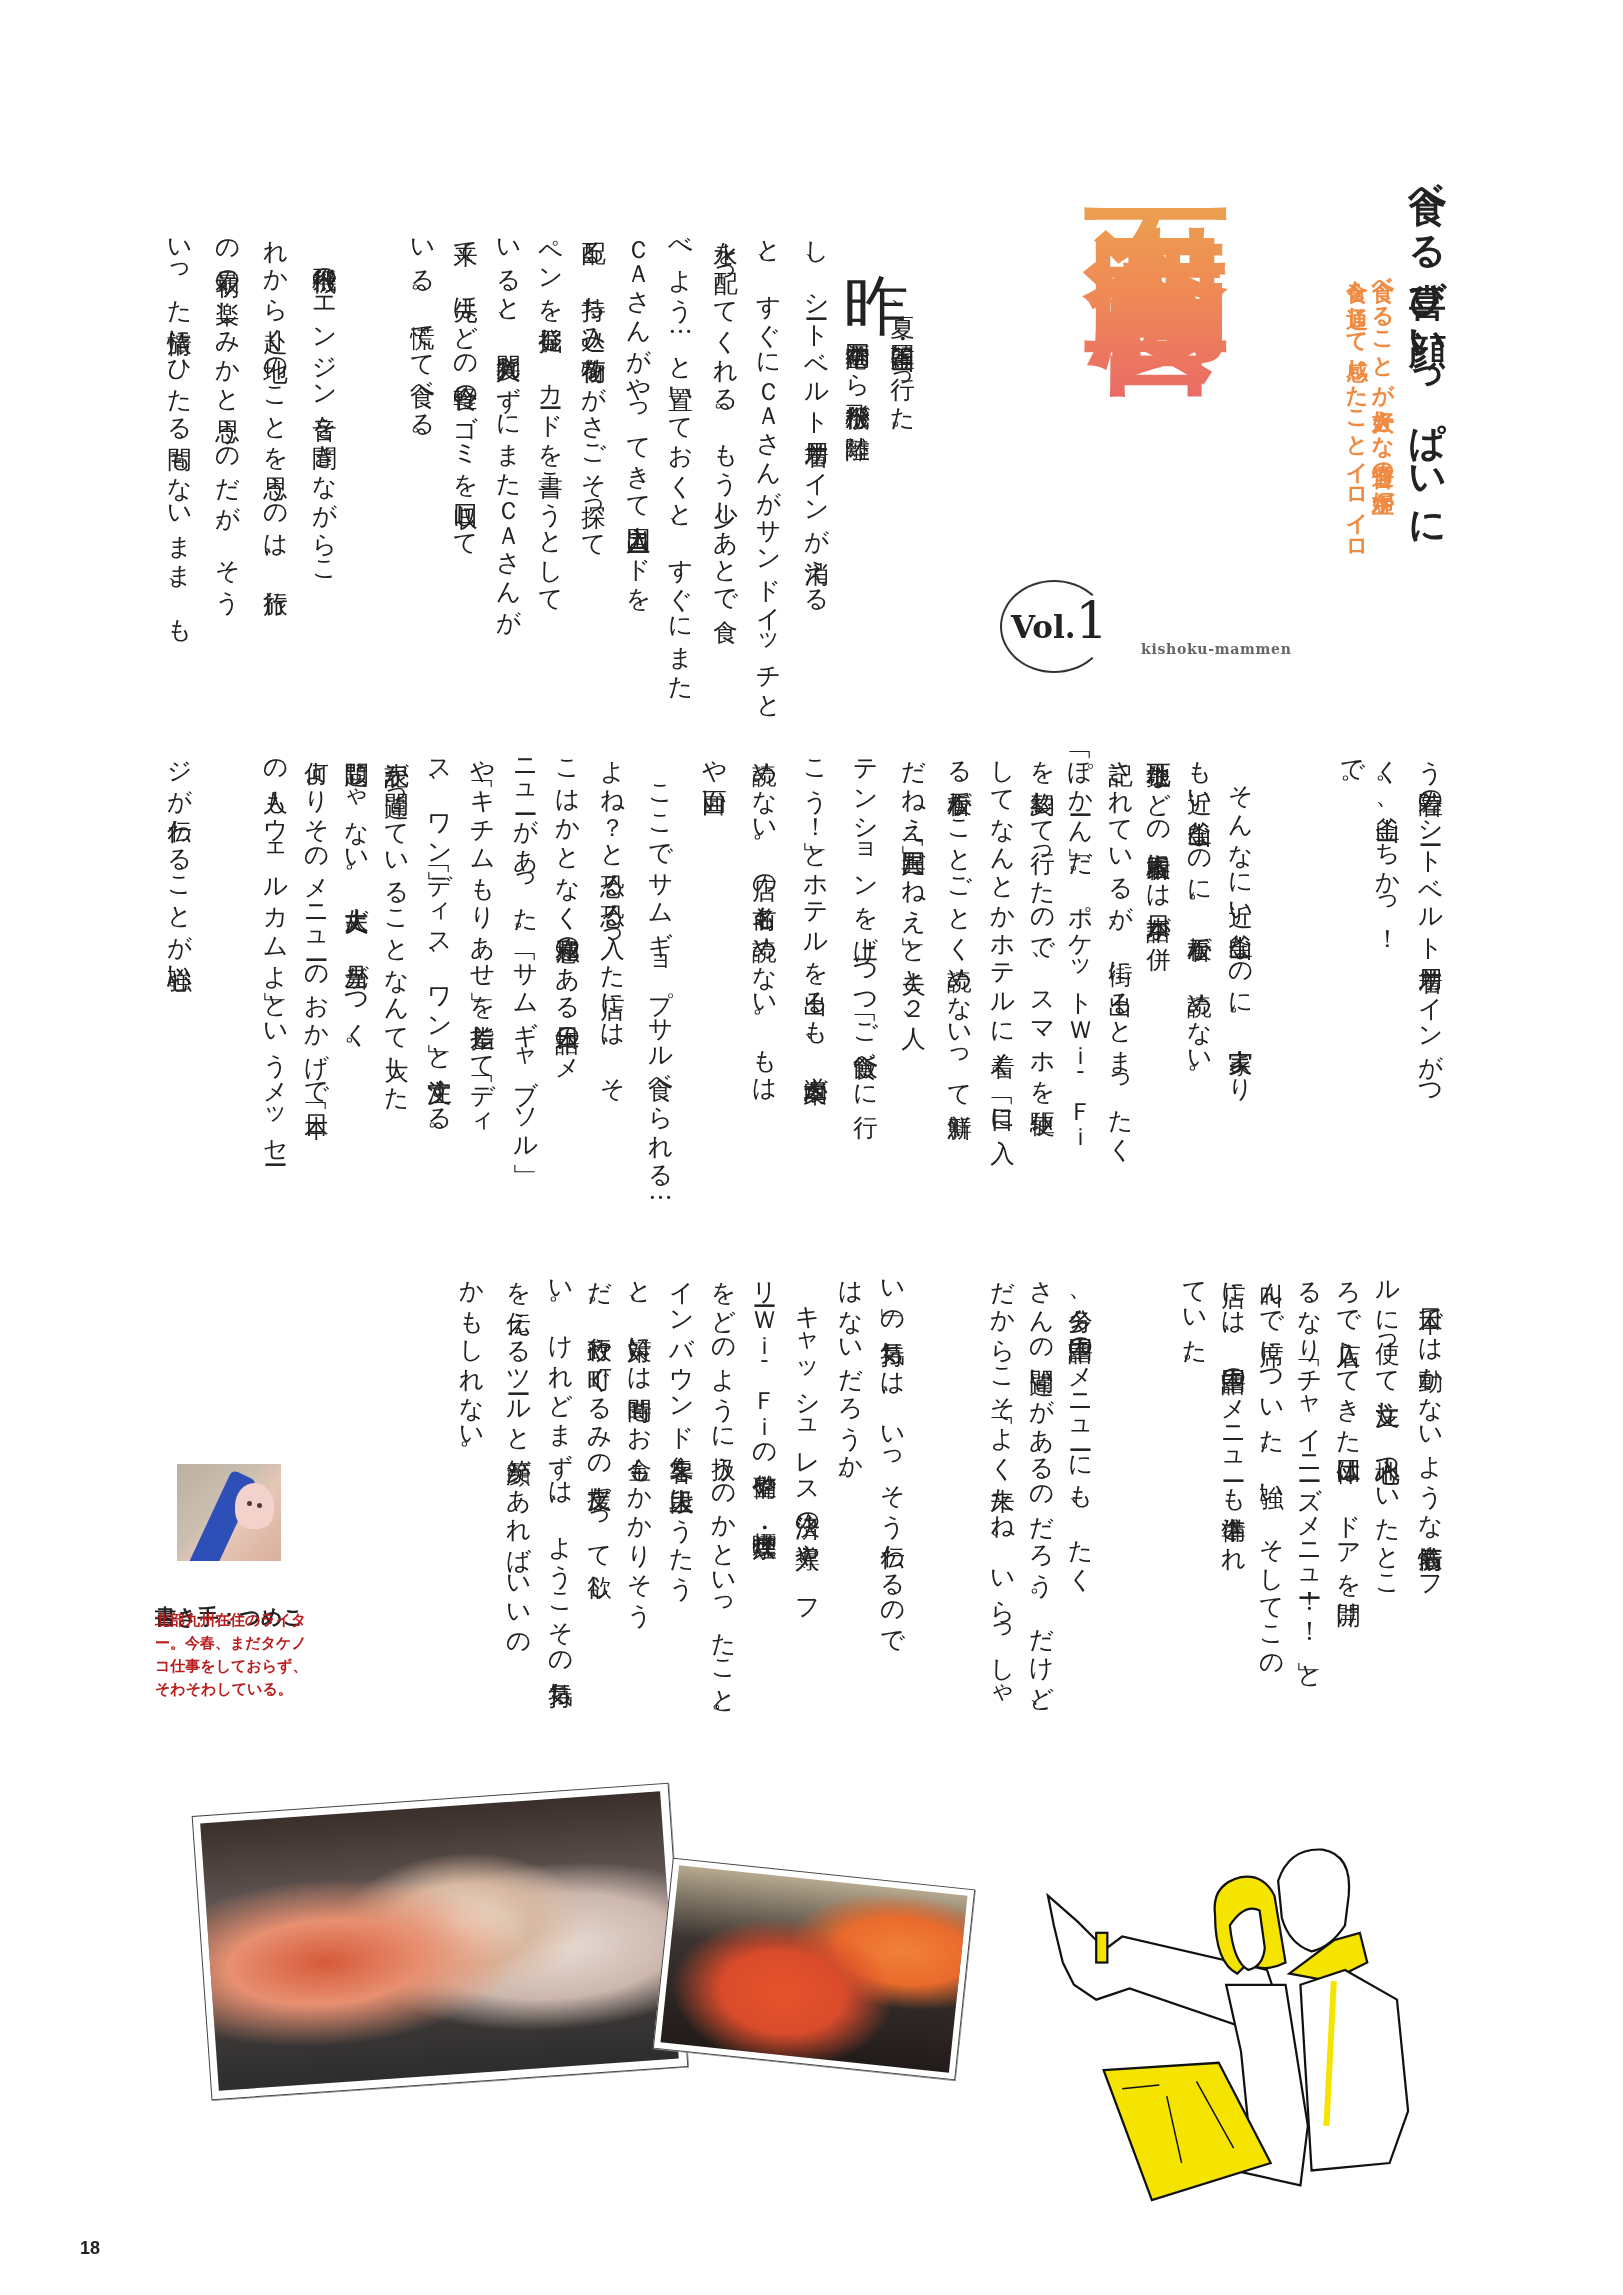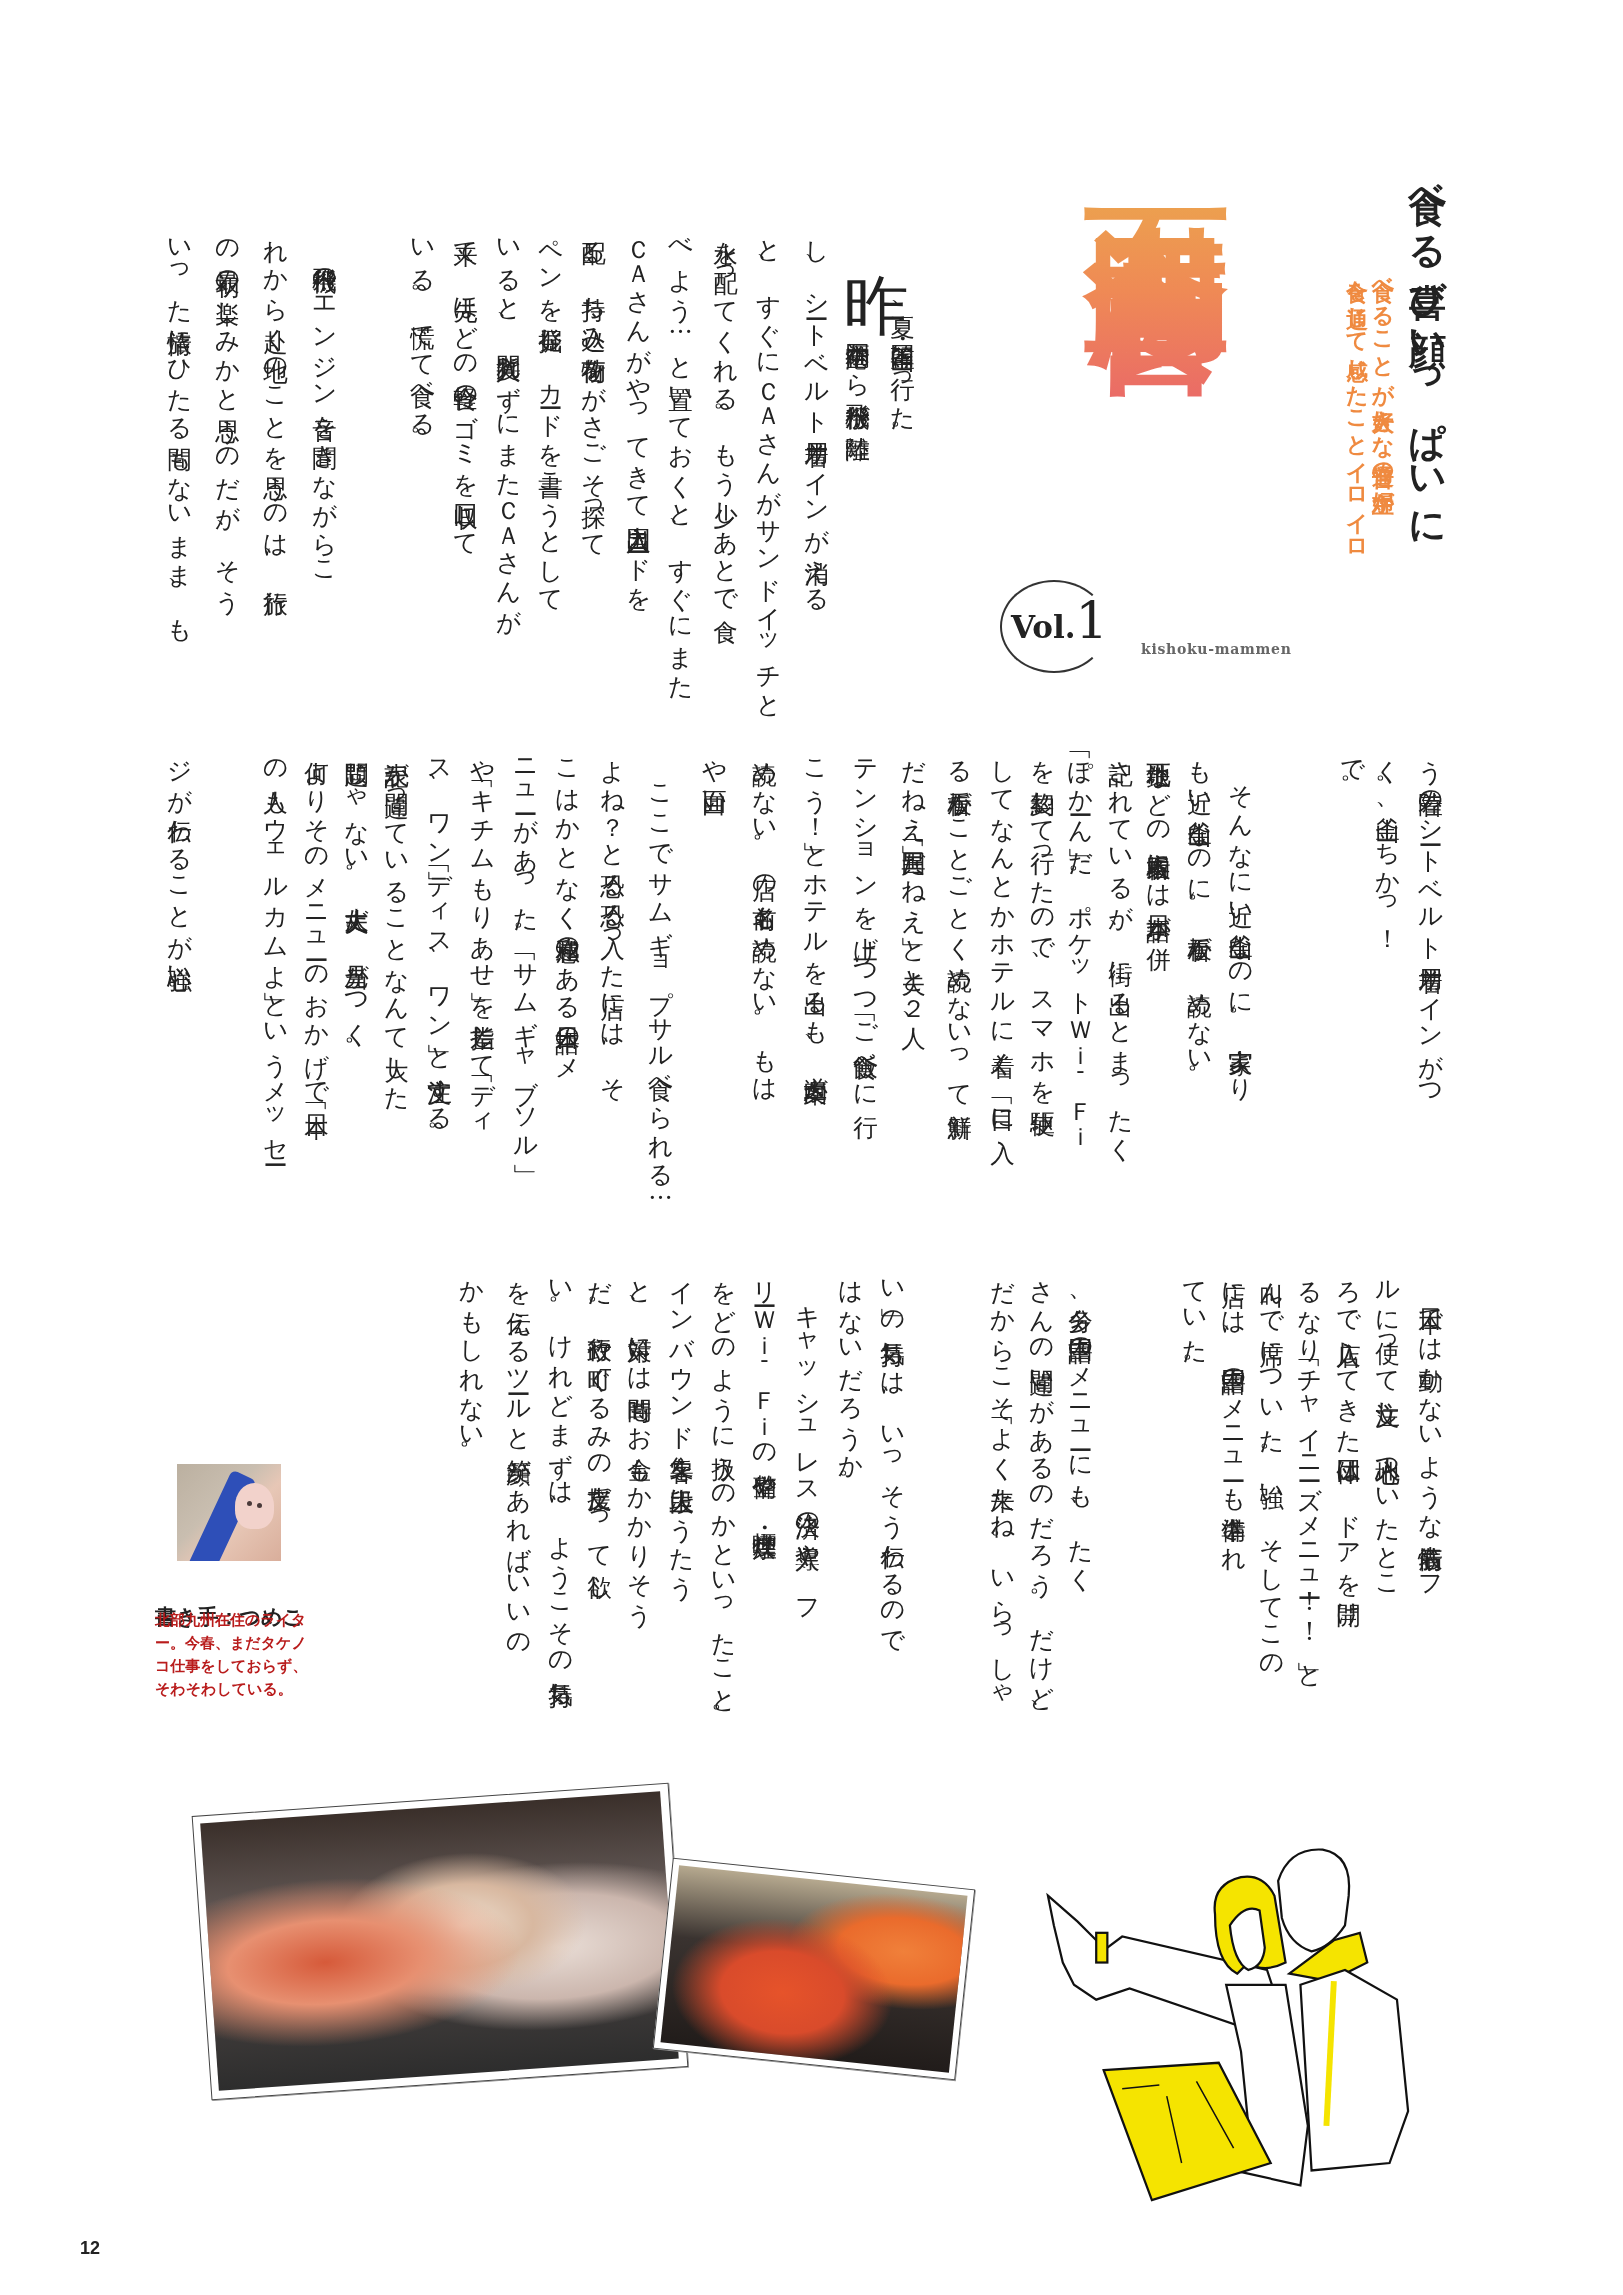--- a/index.html
+++ b/index.html
@@ -154,14 +154,14 @@
   <path d="M265 150 Q270 200 290 210 Q310 205 312 180 L305 130 Q285 120 265 150 Z" fill="#fff"></path>
   <path d="M330 90 Q345 45 390 48 Q430 55 425 110 L420 150 Q400 180 375 185 Q345 175 335 140 Z" fill="#fff"></path>
   <path d="M345 215 L405 170 L440 160 L450 200 L400 225 Z" fill="#f5e400"></path>
   <path d="M260 230 L280 320 L290 420 L270 480 L360 500 L370 420 L340 230 Z" fill="#fff"></path>
   <path d="M360 230 L420 210 L490 250 L505 400 L480 470 L375 480 Z" fill="#fff"></path>
   <path d="M405 225 L395 420" stroke="#f5e400" stroke-width="8"></path>
   <path d="M95 345 L250 335 L320 470 L160 520 Z" fill="#f5e400"></path>
   <path d="M120 370 L170 365 M180 380 L200 470 M220 360 L270 450" stroke="#111" stroke-width="2"></path>
 </svg>
 
-<div class="abs page-num">12</div>
+<div class="abs page-num">18</div>
 
 
 </body></html>

